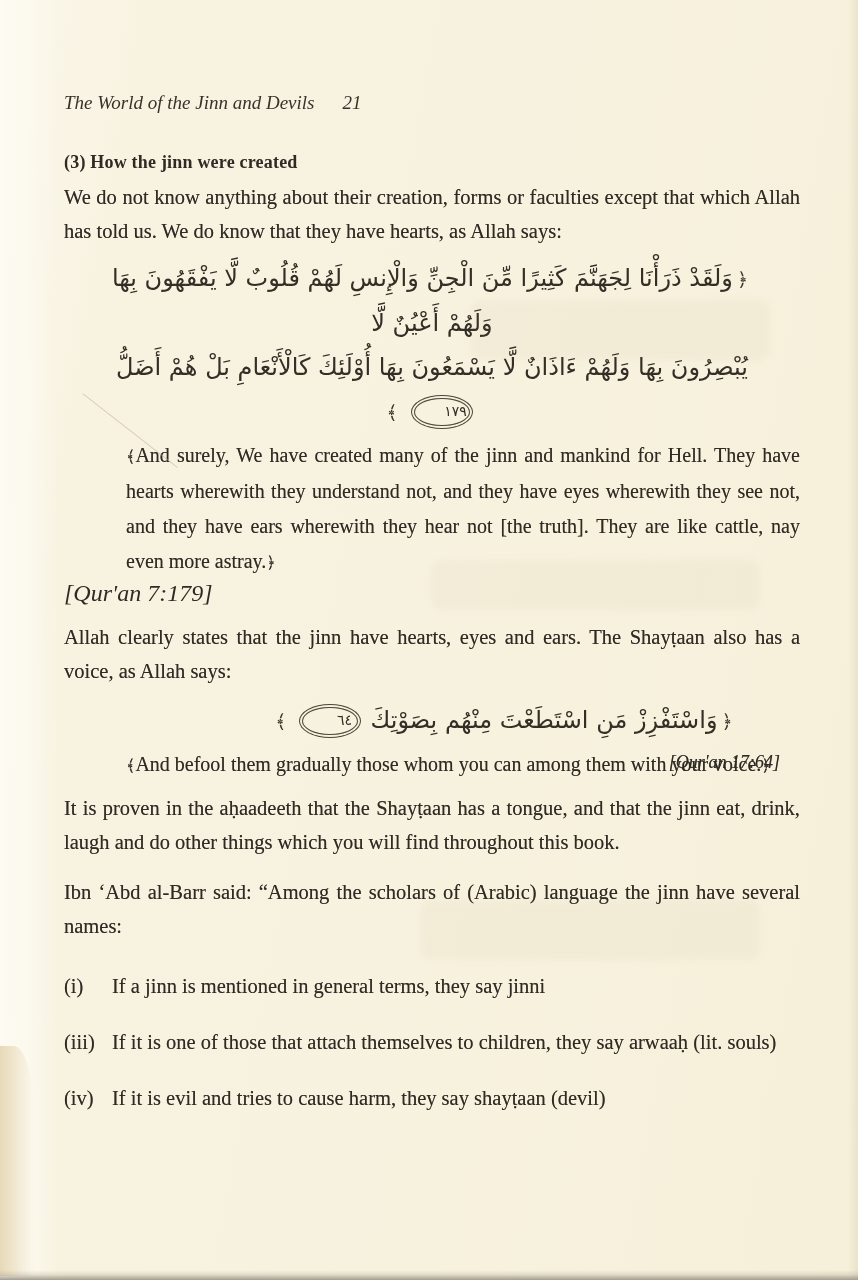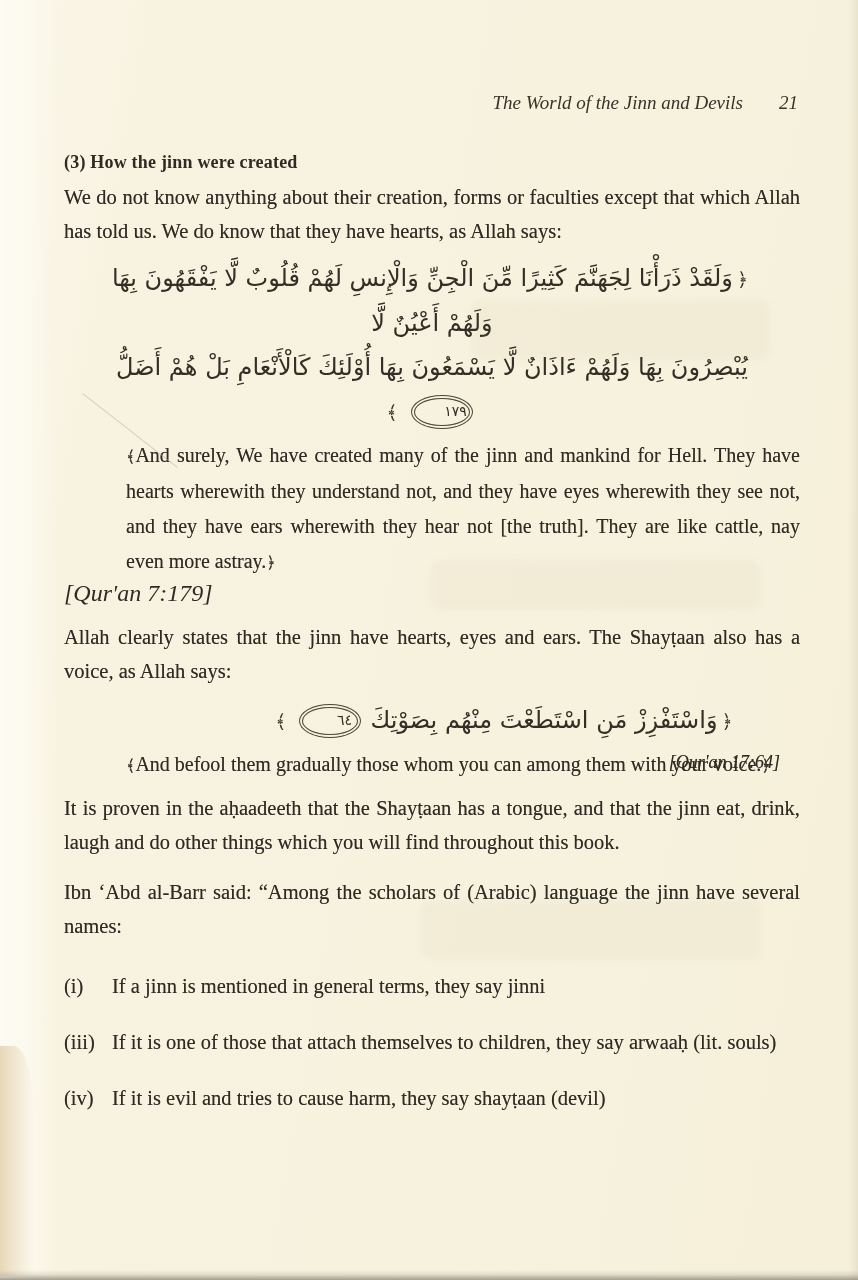--- a/index.html
+++ b/index.html
@@ -21,21 +21,21 @@
   .corner-wedge{position:absolute;left:0;bottom:4px;width:34px;height:230px;
     background:linear-gradient(to right,#e7d8b8 0%,rgba(231,216,184,.55) 45%,rgba(231,216,184,0) 100%);
     border-top-right-radius:60% 30%;}
   .crease{position:absolute;left:70px;top:430px;width:120px;height:1px;
     background:rgba(185,175,150,.55);transform:rotate(38deg);}
   .blot{position:absolute;background:rgba(150,138,105,.05);filter:blur(3px);border-radius:10px;}
   .blot.b1{left:470px;top:300px;width:300px;height:60px;}
   .blot.b2{left:430px;top:560px;width:330px;height:50px;}
   .blot.b3{left:420px;top:900px;width:340px;height:60px;}
 
-  .pg-header{display:flex;justify-content:flex-end;align-items:baseline;gap:36px;
+  .pg-header{display:flex;align-items:baseline;gap:28px;
     font-style:italic;font-size:19px;color:#38332a;margin:0 2px 38px 0;}
   h2.sec{font-size:18px;font-weight:bold;margin:0 0 7px;letter-spacing:.2px;}
   p.body{font-size:20.5px;line-height:34px;margin:0;text-align:justify;
     text-shadow:0 0 .5px rgba(47,43,36,.55);}
   .it{}
 
   .arabic{direction:rtl;text-align:center;font-family:"DejaVu Sans",sans-serif;
     font-size:24px;line-height:44px;color:#332e26;margin:8px 24px 4px 24px;}
   .arabic .vmark{font-size:19px;padding:0 4px;color:#3a352c;}
   .medallion{display:inline-block;min-width:26px;height:26px;line-height:25px;

